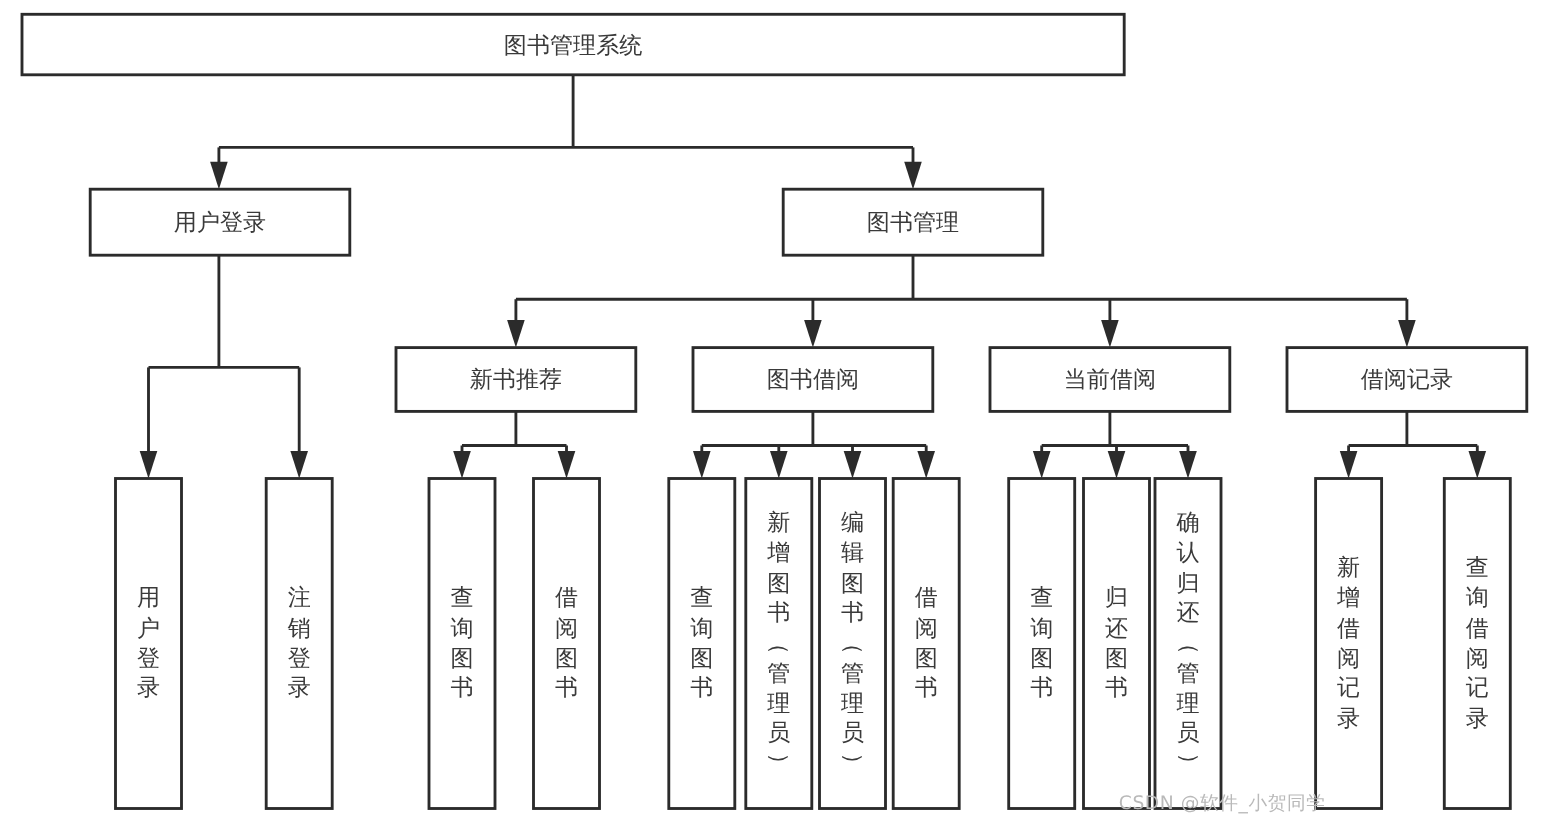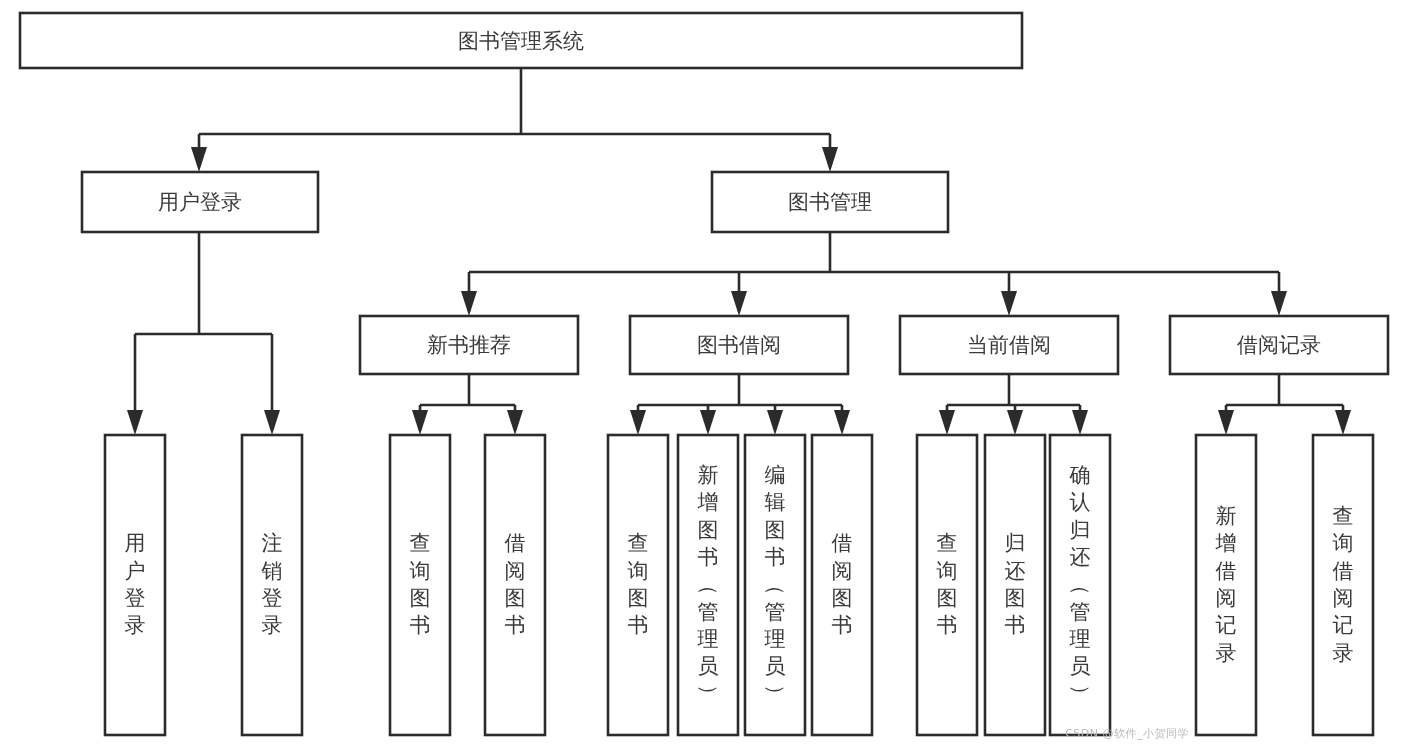--- a/index.html
+++ b/index.html
@@ -64,24 +64,24 @@
     pointer-events: none;
   }
   .leaf-label span {
     display: block;
   }
   .leaf-label span.rot {
     transform: rotate(90deg);
   }
   .watermark {
     position: absolute;
-    right: 24px;
+    right: 8px;
     bottom: 6px;
     font-family: "DejaVu Sans", "Liberation Sans", sans-serif;
-    font-size: 11px;
+    font-size: 17px;
     color: #b9b9b9;
     letter-spacing: 0.5px;
     white-space: nowrap;
   }
 </style>
 </head>
 <body>
 
 <div id="diagram-root">
 

